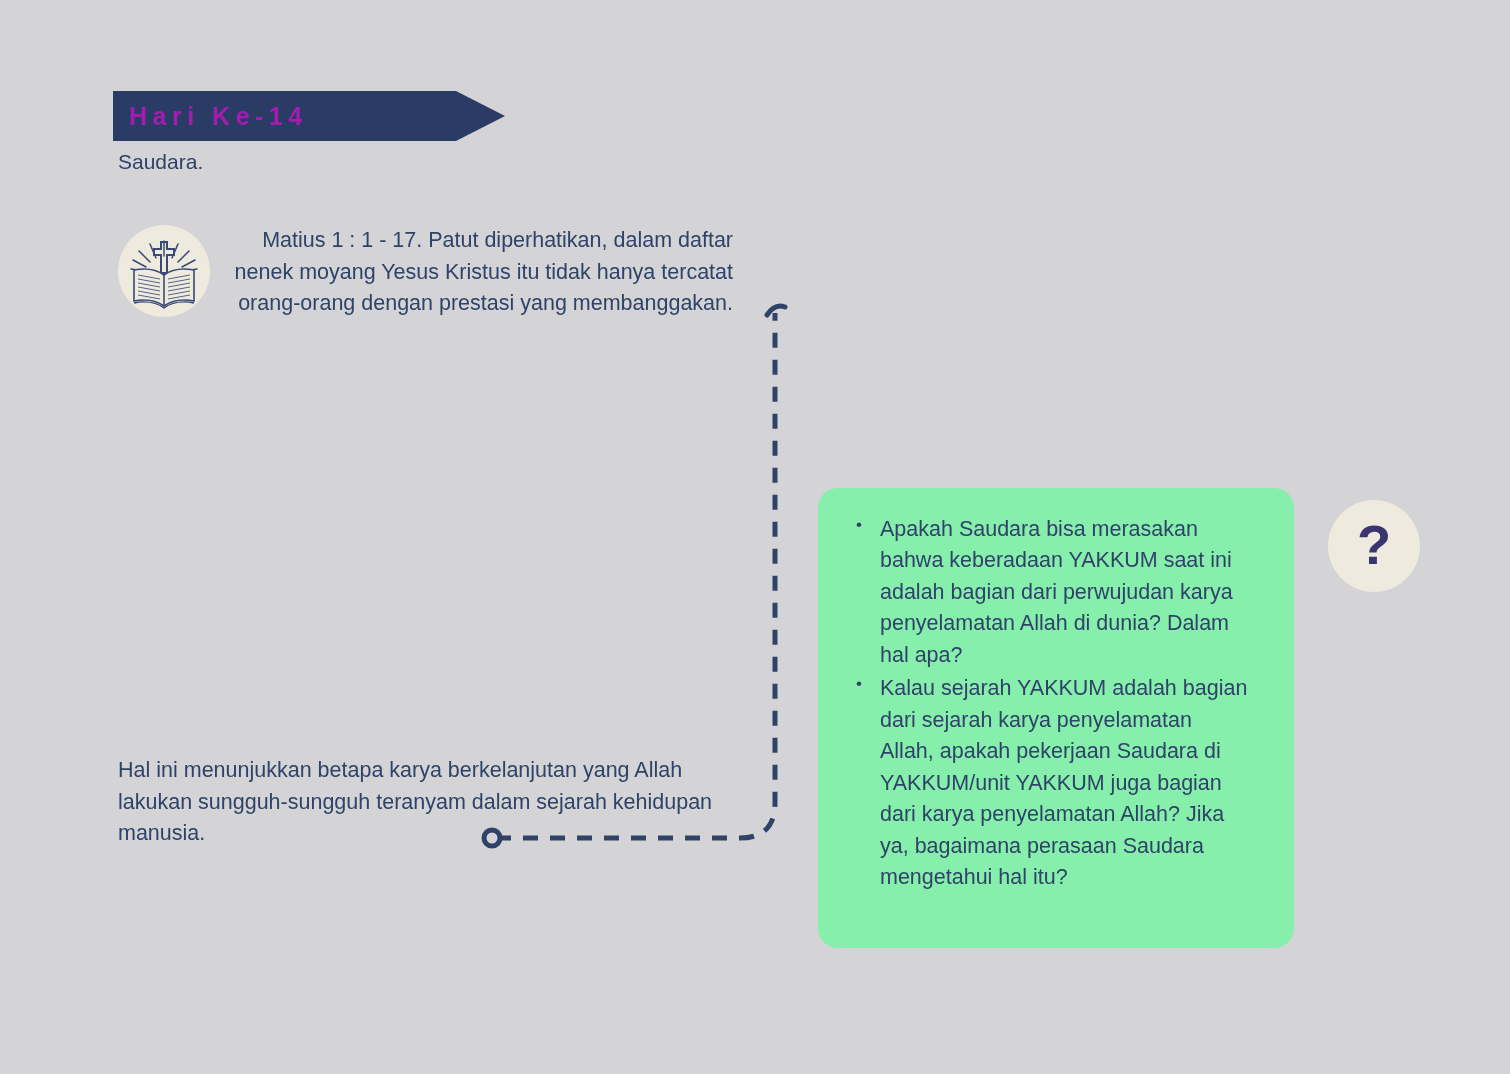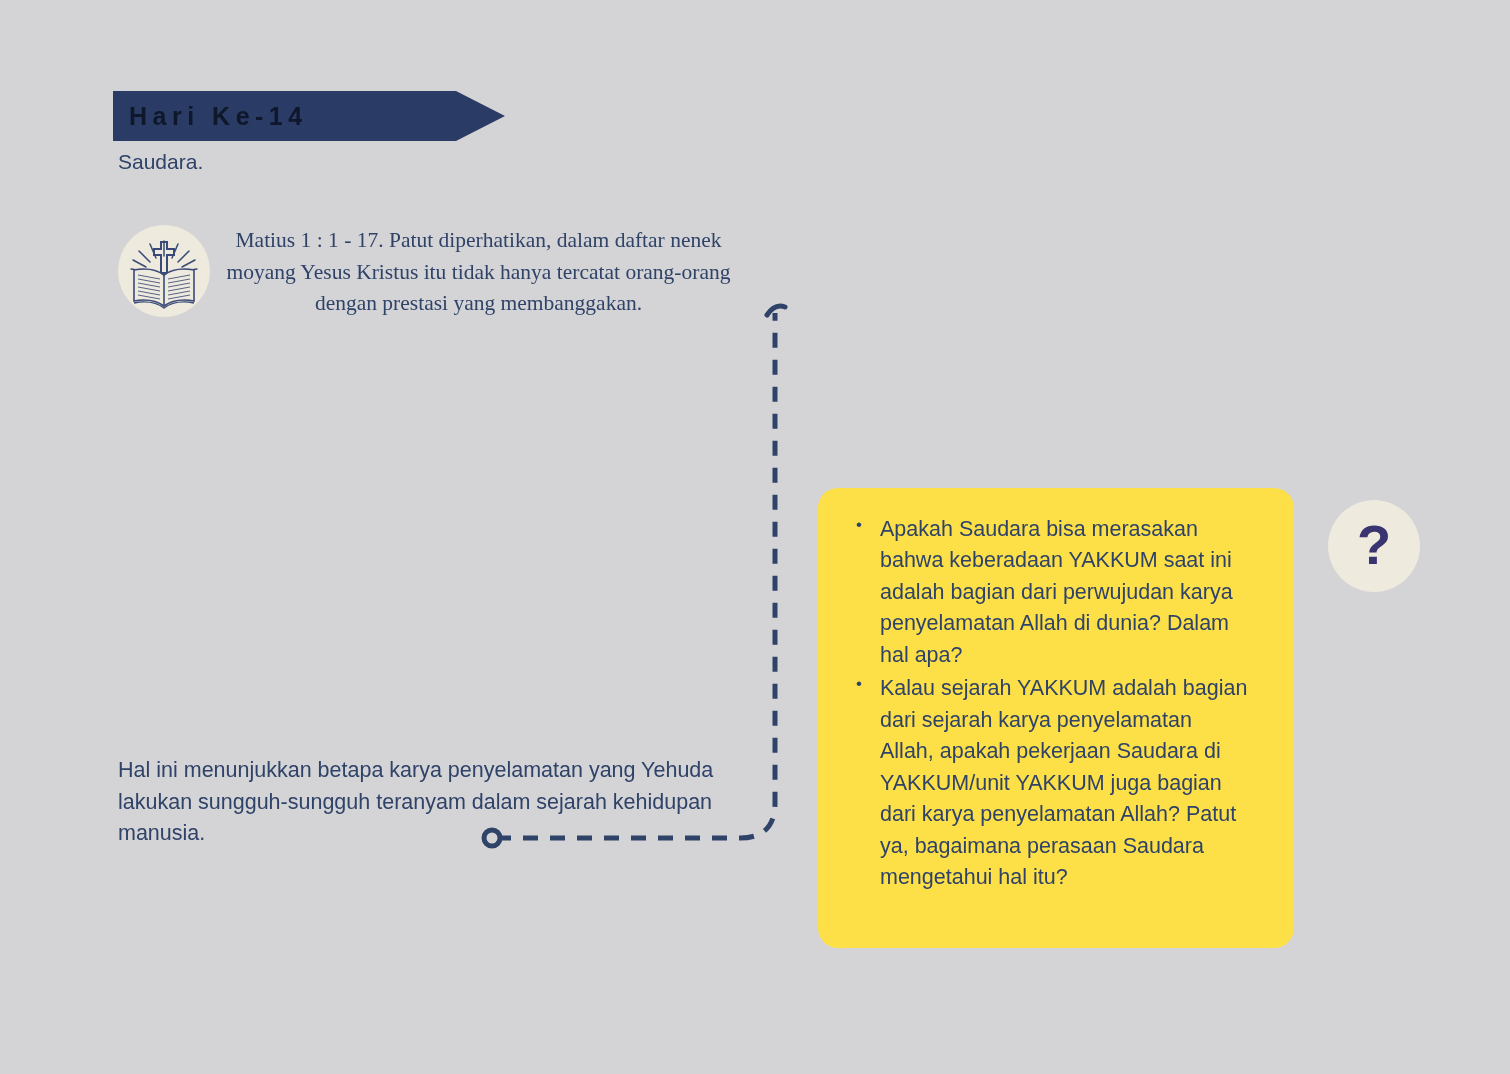--- a/index.html
+++ b/index.html
@@ -39,21 +39,21 @@
   }
   .banner-label {
     position: absolute;
     left: 16px;
     top: 0;
     height: 50px;
     line-height: 50px;
     font-size: 25px;
     font-weight: bold;
     letter-spacing: 5.5px;
-    color: #0f172a;
+    color: #a21caf;
     white-space: nowrap;
   }
 
   .subtitle {
     position: absolute;
     left: 118px;
     top: 150px;
     font-size: 21px;
     color: #2f4268;
   }
@@ -89,22 +89,21 @@
     height: 92px;
   }
 
   .para {
     font-size: 21.5px;
     line-height: 1.47;
     color: #2f4268;
     margin: 0;
   }
   .para.flow {
-    text-align: center;
-    font-family: Liberation Serif, serif;
+    text-align: right;
   }
   .block-gap-1 { margin-top: 0; }
 
   .left-block-2 {
     position: absolute;
     left: 118px;
     top: 563px;
     width: 615px;
   }
   .left-block-3 {
@@ -136,21 +135,21 @@
     line-height: 1.47;
     color: #2f4268;
   }
 
   .qcard {
     position: absolute;
     left: 818px;
     top: 488px;
     width: 476px;
     height: 460px;
-    background: #fde047;
+    background: #86efac;
     border-radius: 20px;
     box-sizing: border-box;
     padding: 26px 46px 20px 30px;
   }
   .qcard ul {
     margin: 0;
     padding-left: 32px;
     list-style: none;
   }
   .qcard li {
@@ -243,35 +242,35 @@
         </g>
         <g stroke="#3a4a78" stroke-width="1.4" fill="none">
           <path d="M16 78 C26 76 38 77 46 83 C54 77 66 76 76 78"></path>
         </g>
       </svg>
     </div>
     <p class="para flow block-gap-1">Matius 1 : 1 - 17. Patut diperhatikan, dalam daftar nenek moyang Yesus Kristus itu tidak hanya tercatat orang-orang dengan prestasi yang membanggakan.</p>
   </div>
 
 
-  <div class="left-block-3">Hal ini menunjukkan betapa karya penyelamatan yang Yehuda lakukan sungguh-sungguh teranyam dalam sejarah kehidupan manusia.</div>
+  <div class="left-block-3">Hal ini menunjukkan betapa karya berkelanjutan yang Allah lakukan sungguh-sungguh teranyam dalam sejarah kehidupan manusia.</div>
 
   <div class="connector">
     <svg width="340" height="580" viewBox="0 0 340 580" xmlns="http://www.w3.org/2000/svg">
       <path d="M26 553 L270 553 Q305 553 305 518 L305 28" fill="none" stroke="#2f4268" stroke-width="5" stroke-dasharray="15 12" stroke-linecap="butt"></path>
       <circle cx="22" cy="553" r="8" fill="#d4d4d6" stroke="#2f4268" stroke-width="5"></circle>
       <path d="M297 30 Q305 18 315 22" fill="none" stroke="#2f4268" stroke-width="5" stroke-linecap="round"></path>
     </svg>
   </div>
 
 
   <div class="qcard">
     <ul>
       <li>Apakah Saudara bisa merasakan bahwa keberadaan YAKKUM saat ini adalah bagian dari perwujudan karya penyelamatan Allah di dunia? Dalam hal apa?</li>
-      <li>Kalau sejarah YAKKUM adalah bagian dari sejarah karya penyelamatan Allah, apakah pekerjaan Saudara di YAKKUM/unit YAKKUM juga bagian dari karya penyelamatan Allah? Patut ya, bagaimana perasaan Saudara mengetahui hal itu?</li>
+      <li>Kalau sejarah YAKKUM adalah bagian dari sejarah karya penyelamatan Allah, apakah pekerjaan Saudara di YAKKUM/unit YAKKUM juga bagian dari karya penyelamatan Allah? Jika ya, bagaimana perasaan Saudara mengetahui hal itu?</li>
     </ul>
   </div>
 
   <div class="qmark-circle">
     <span>?</span>
   </div>
 
 </div>
 
 </body></html>

